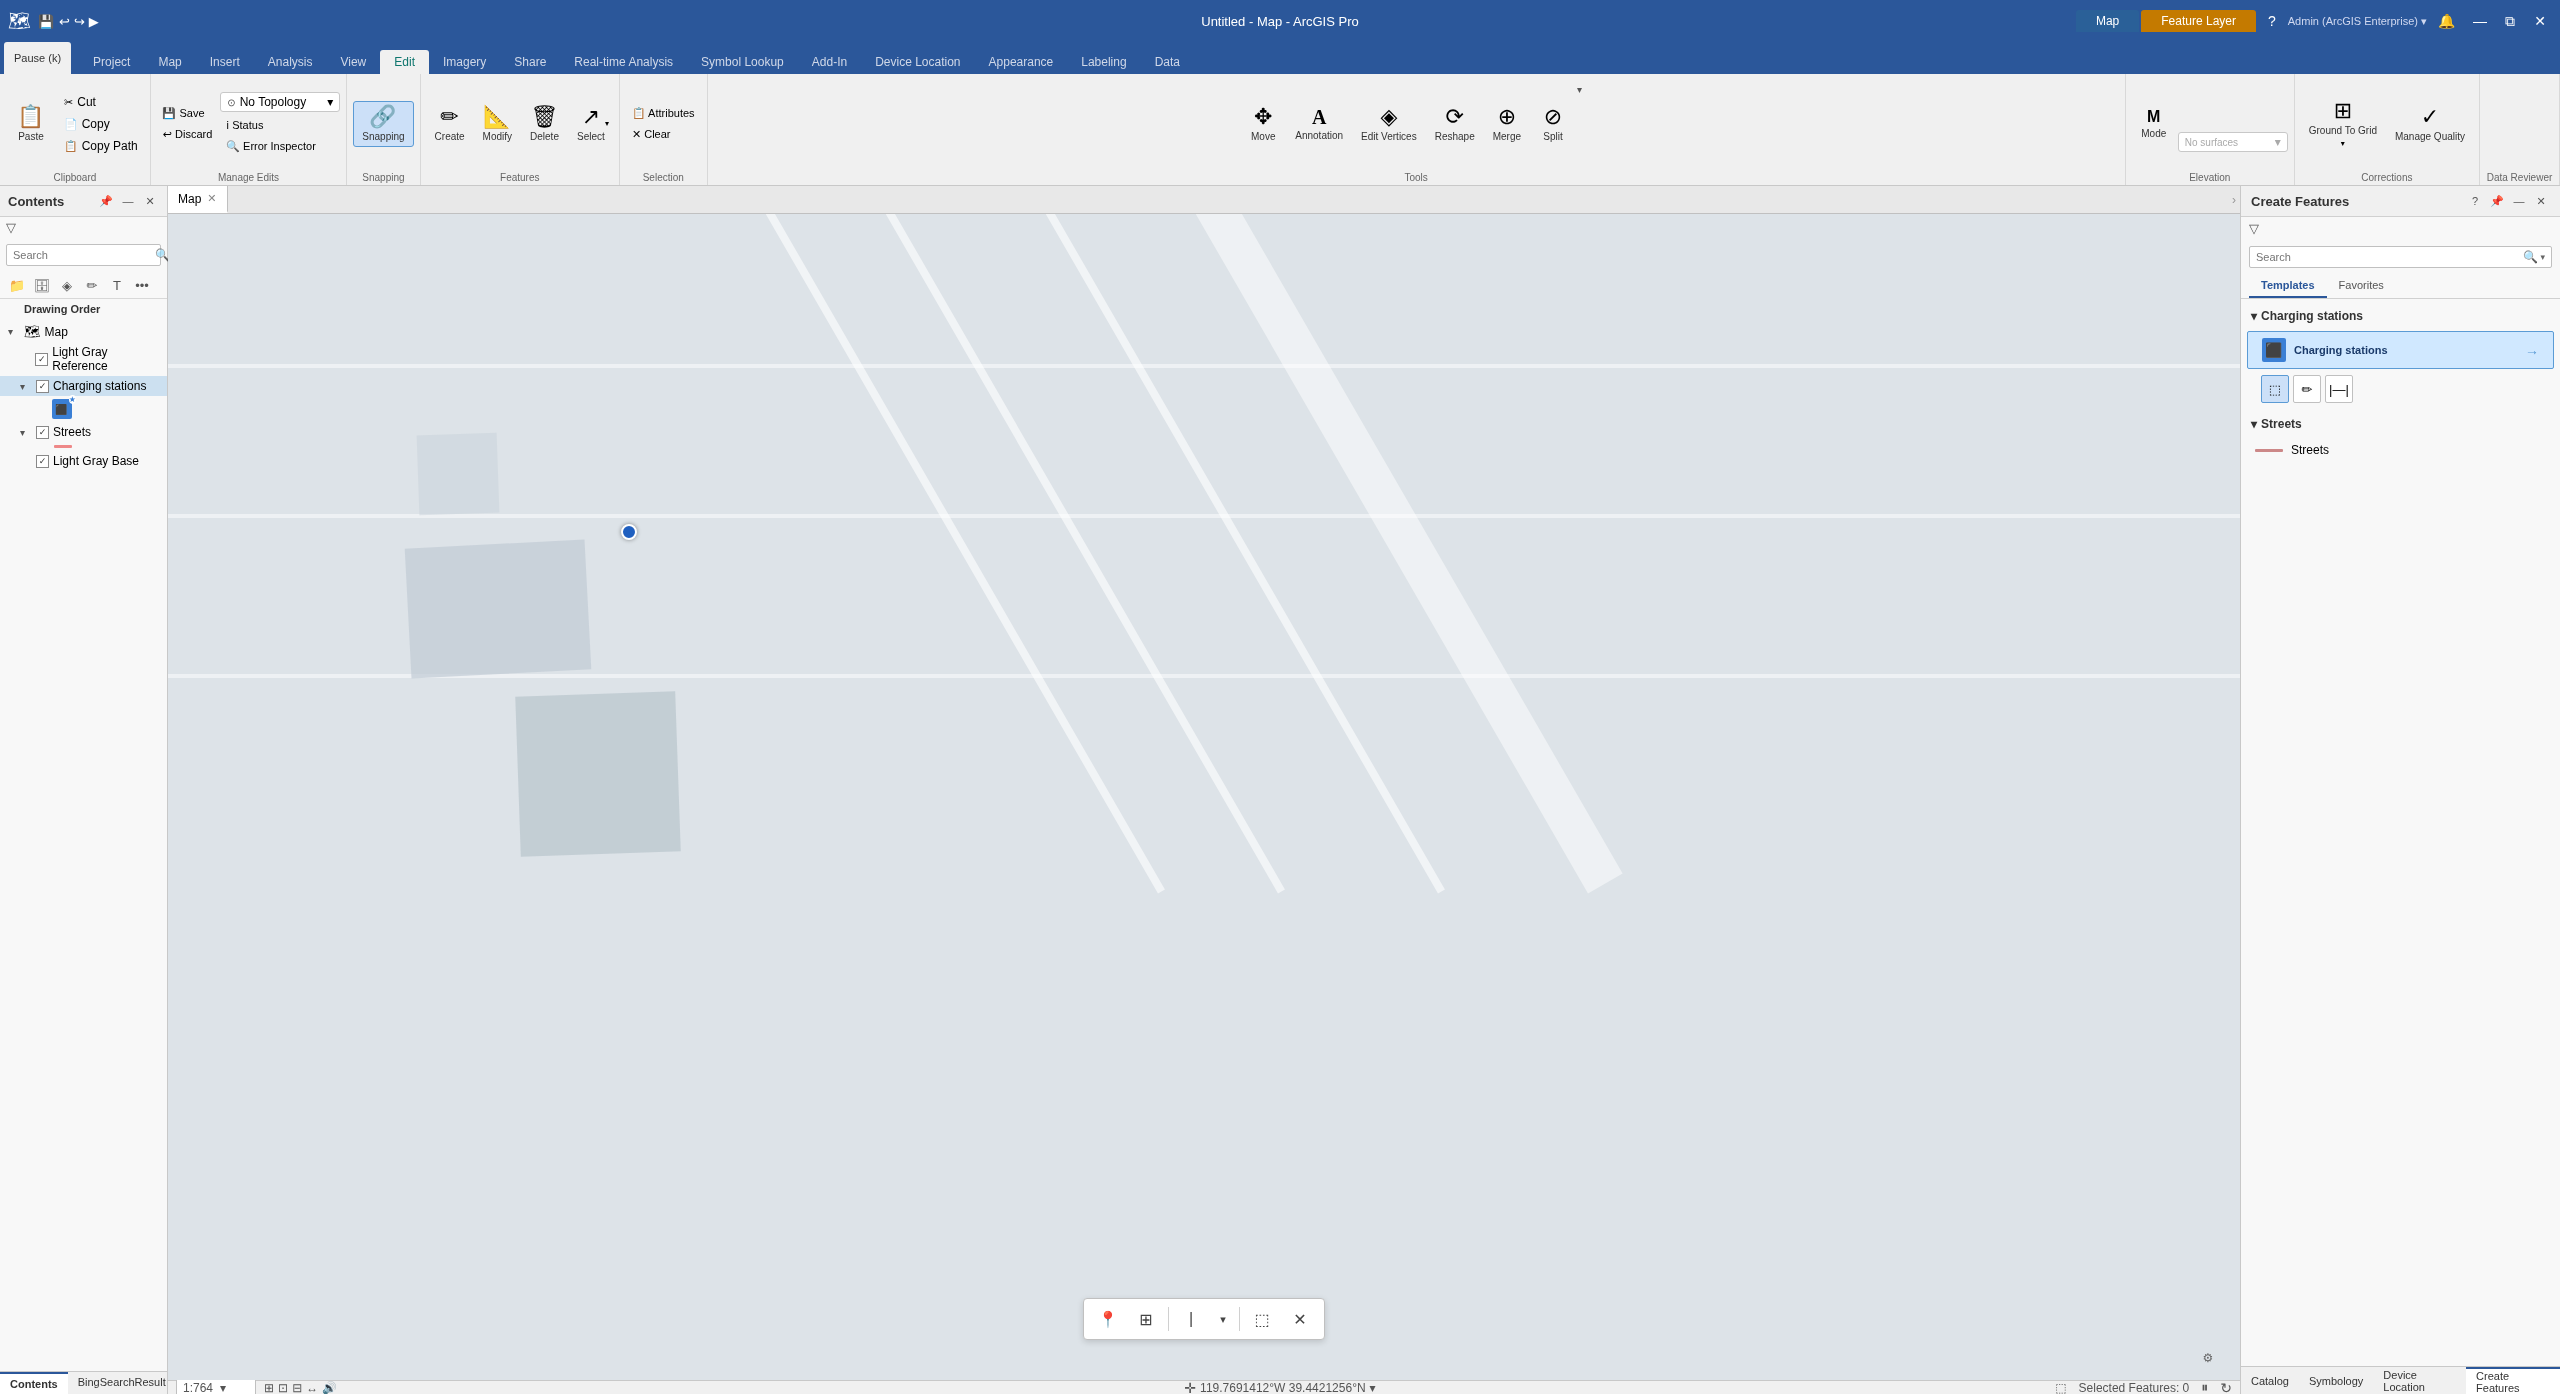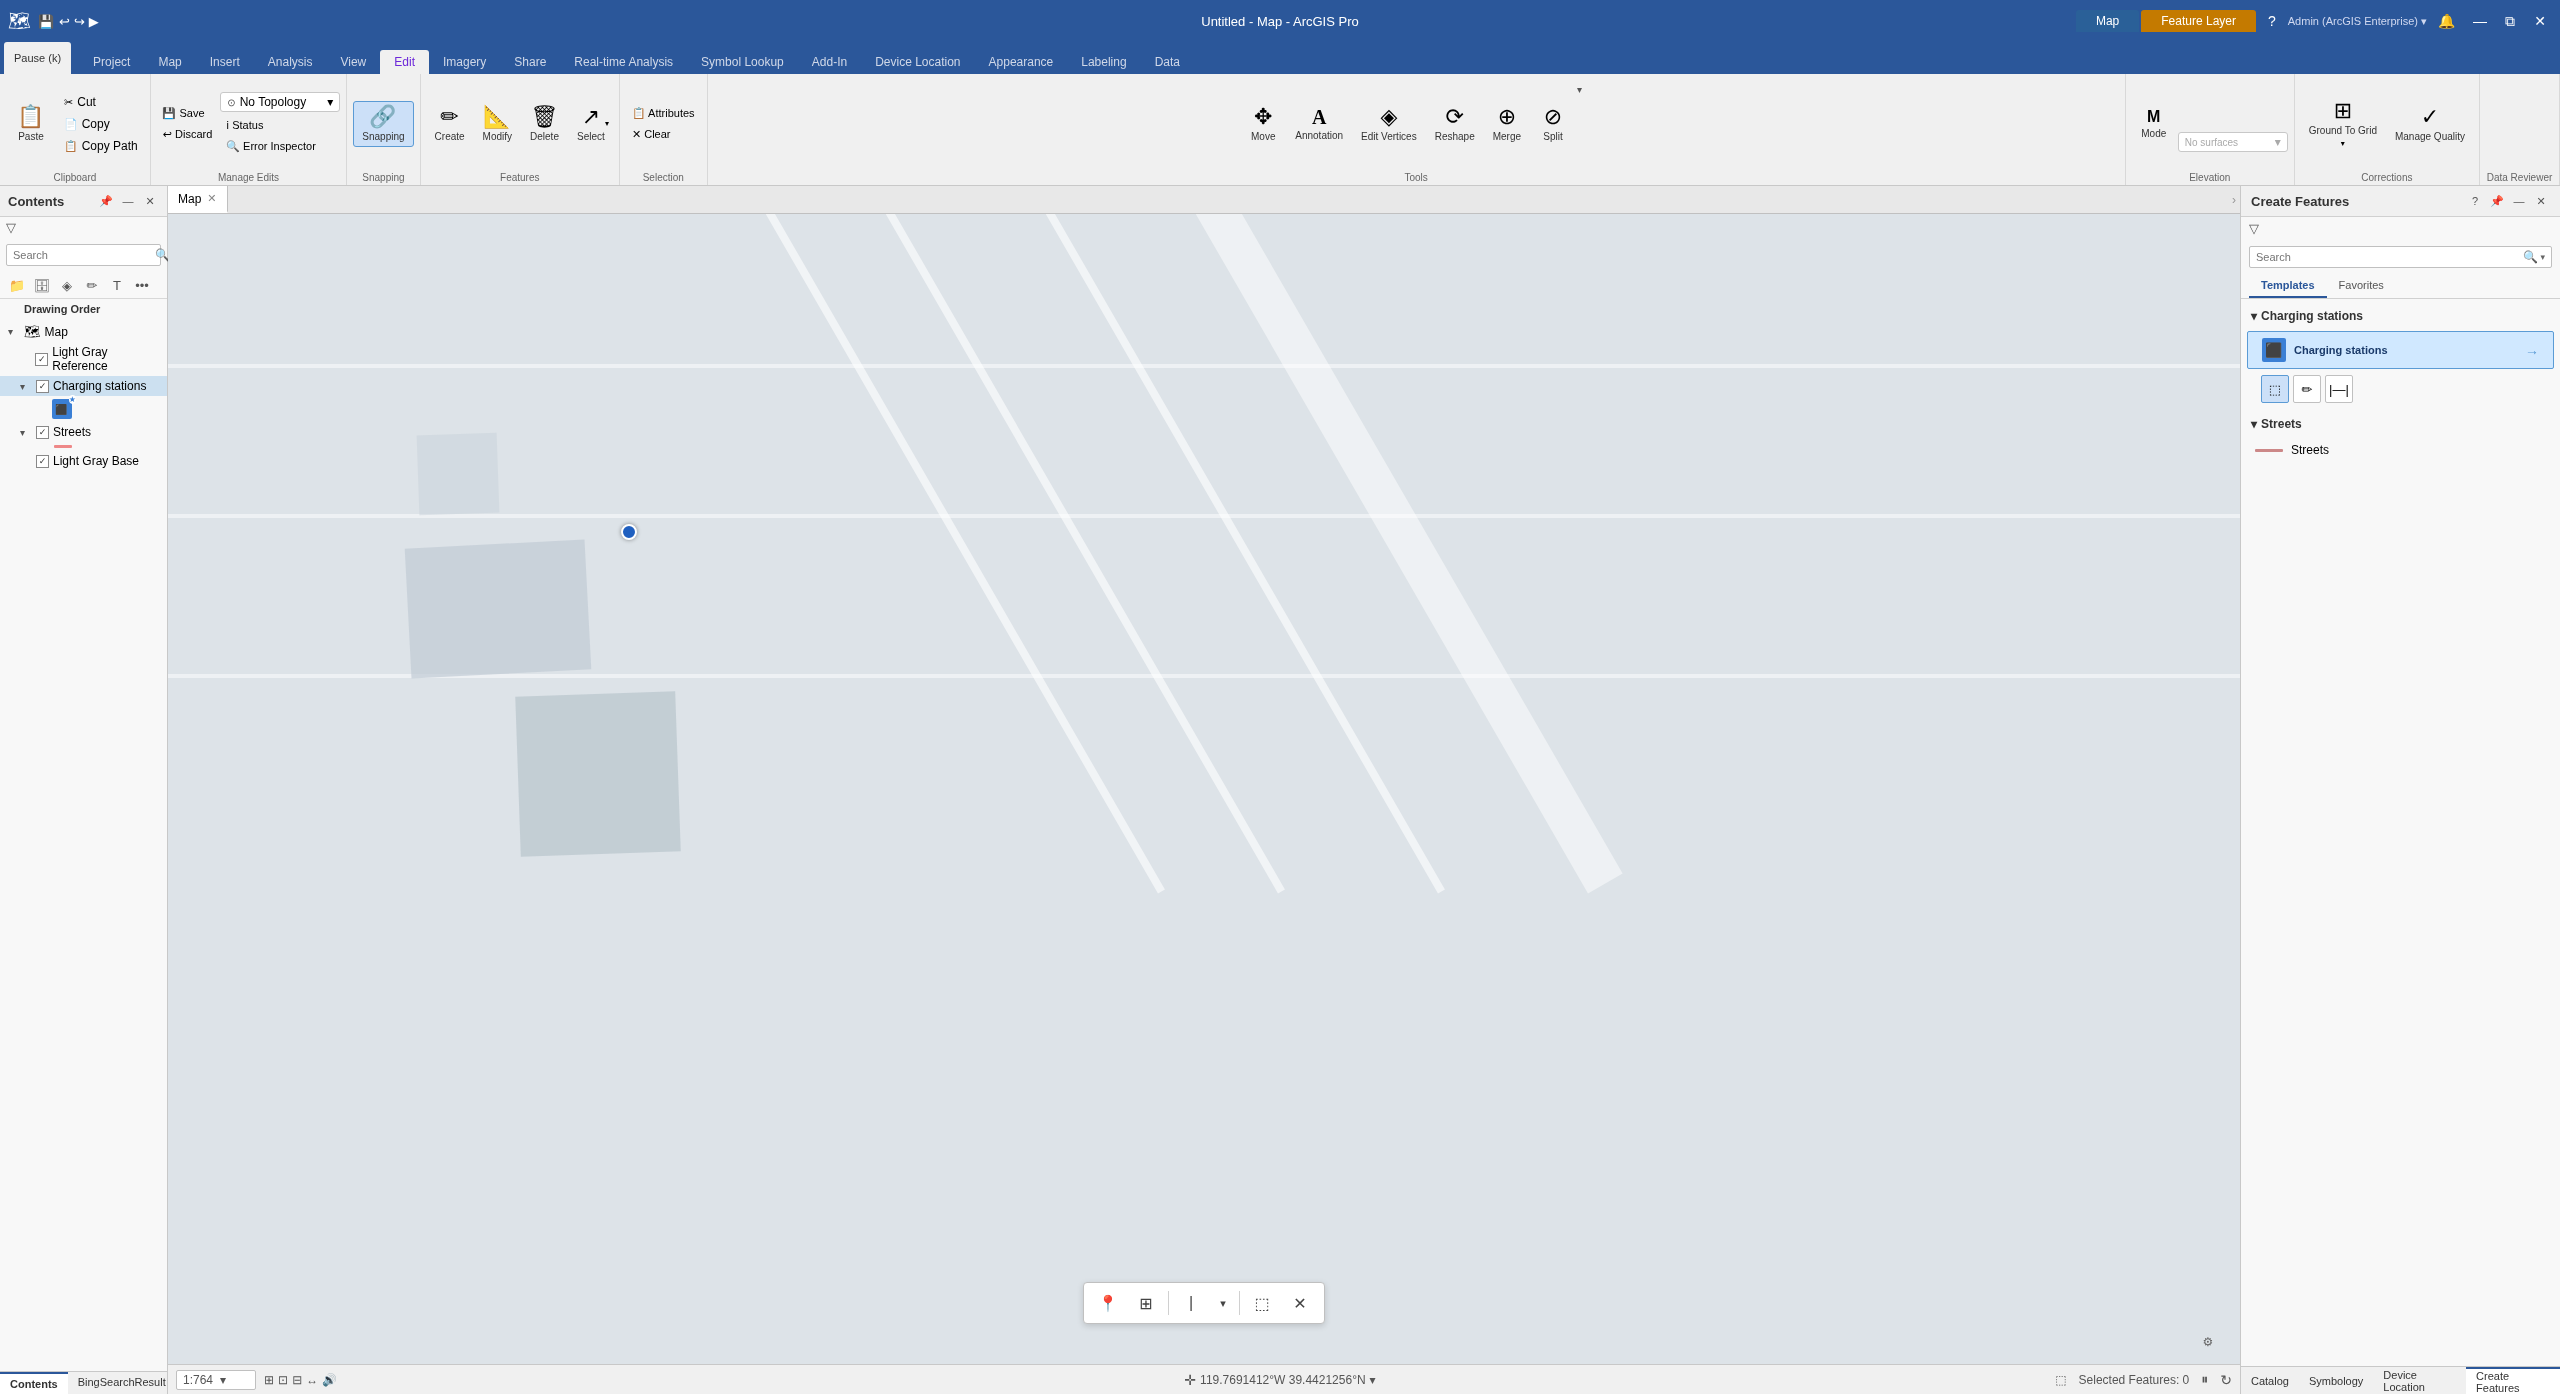--- a/index.html
+++ b/index.html
@@ -31,21 +31,21 @@
       flex-shrink: 0;
     }
     .ribbon-tab {
       padding: 5px 14px;
       font-size: 12px;
       color: #d0d8e8;
       cursor: pointer;
       border-radius: 3px 3px 0 0;
       background: transparent;
     }
-    .ribbon-tab.active { background: #f0f0f0; color: #6d28d9; }
+    .ribbon-tab.active { background: #f0f0f0; color: #0f766e; }
     .pause-btn {
       background: #f0f0f0;
       color: #333;
       padding: 10px 10px;
       border-radius: 3px 3px 0 0;
       font-size: 11px;
       margin-right: 8px;
     }
 
     
@@ -245,21 +245,21 @@
 
     
     .map-bg {
       position: absolute;
       inset: 0;
       background: #dde3e8;
     }
 
     
     .status-bar {
-      height: 30px;
+      height: 14px;
       background: #f0f0f0;
       border-top: 1px solid #c8c8c8;
       display: flex;
       align-items: center;
       justify-content: space-between;
       padding: 0 8px;
       font-size: 11px;
       color: #555;
     }
     .status-left { display: flex; align-items: center; gap: 8px; }

